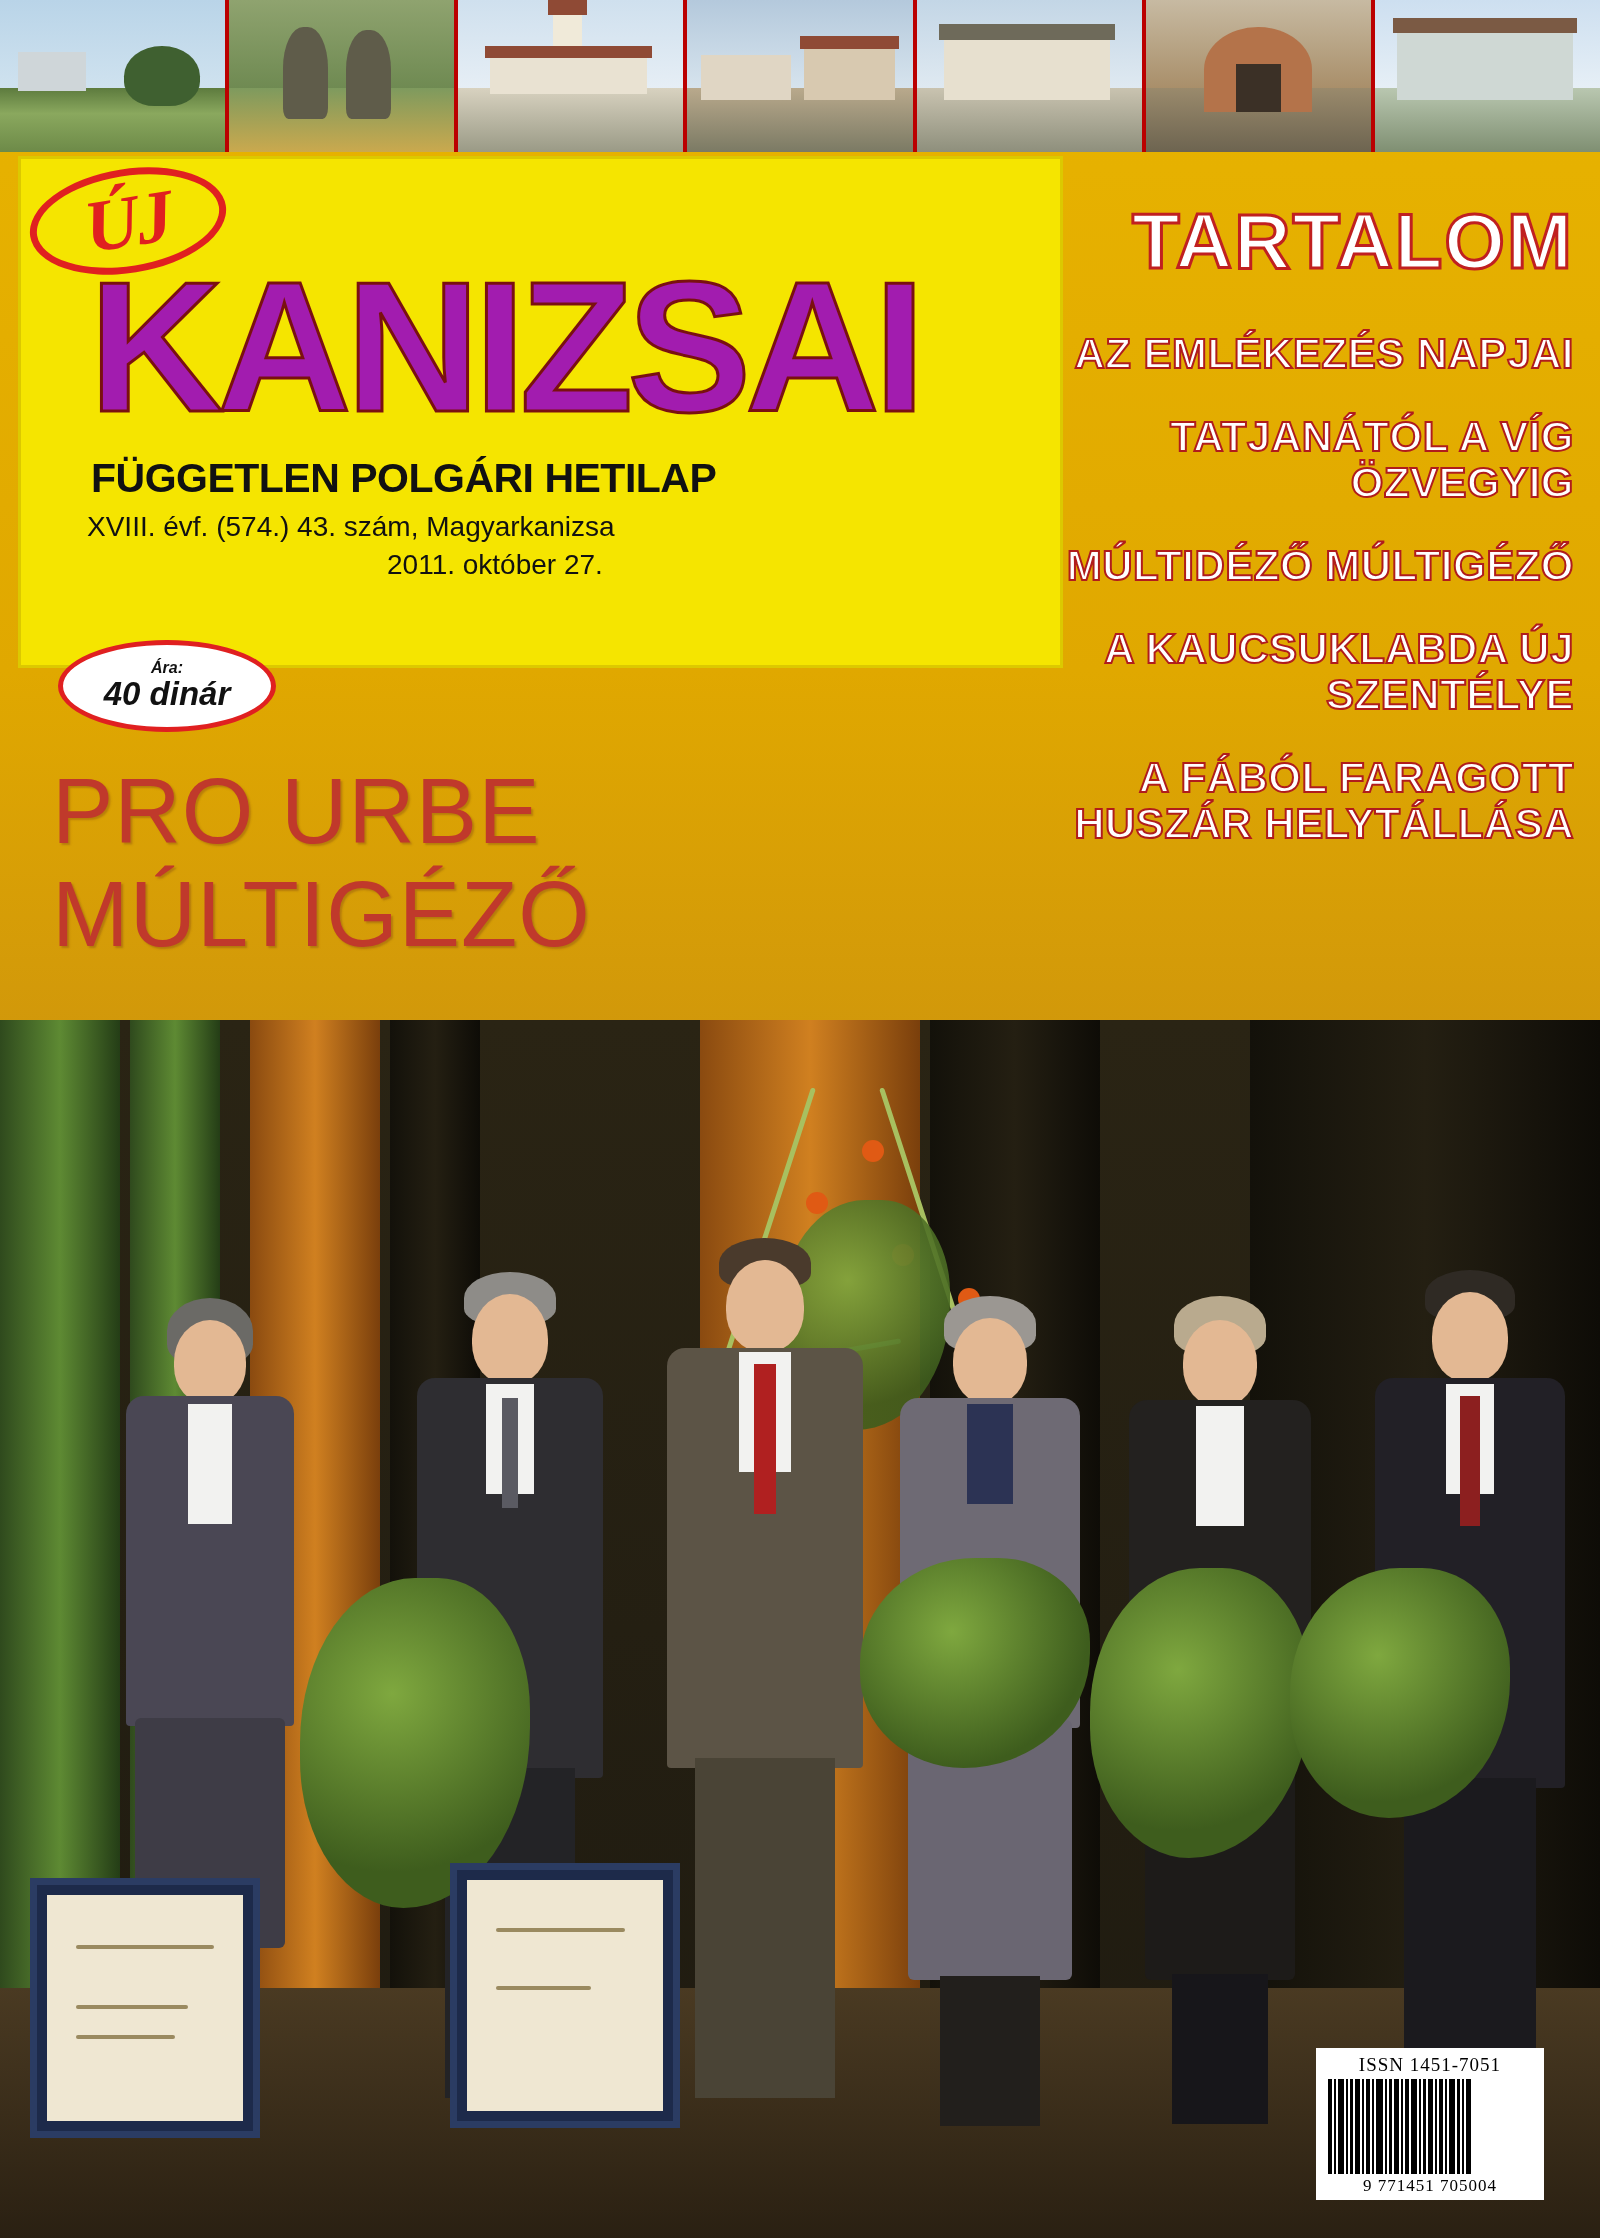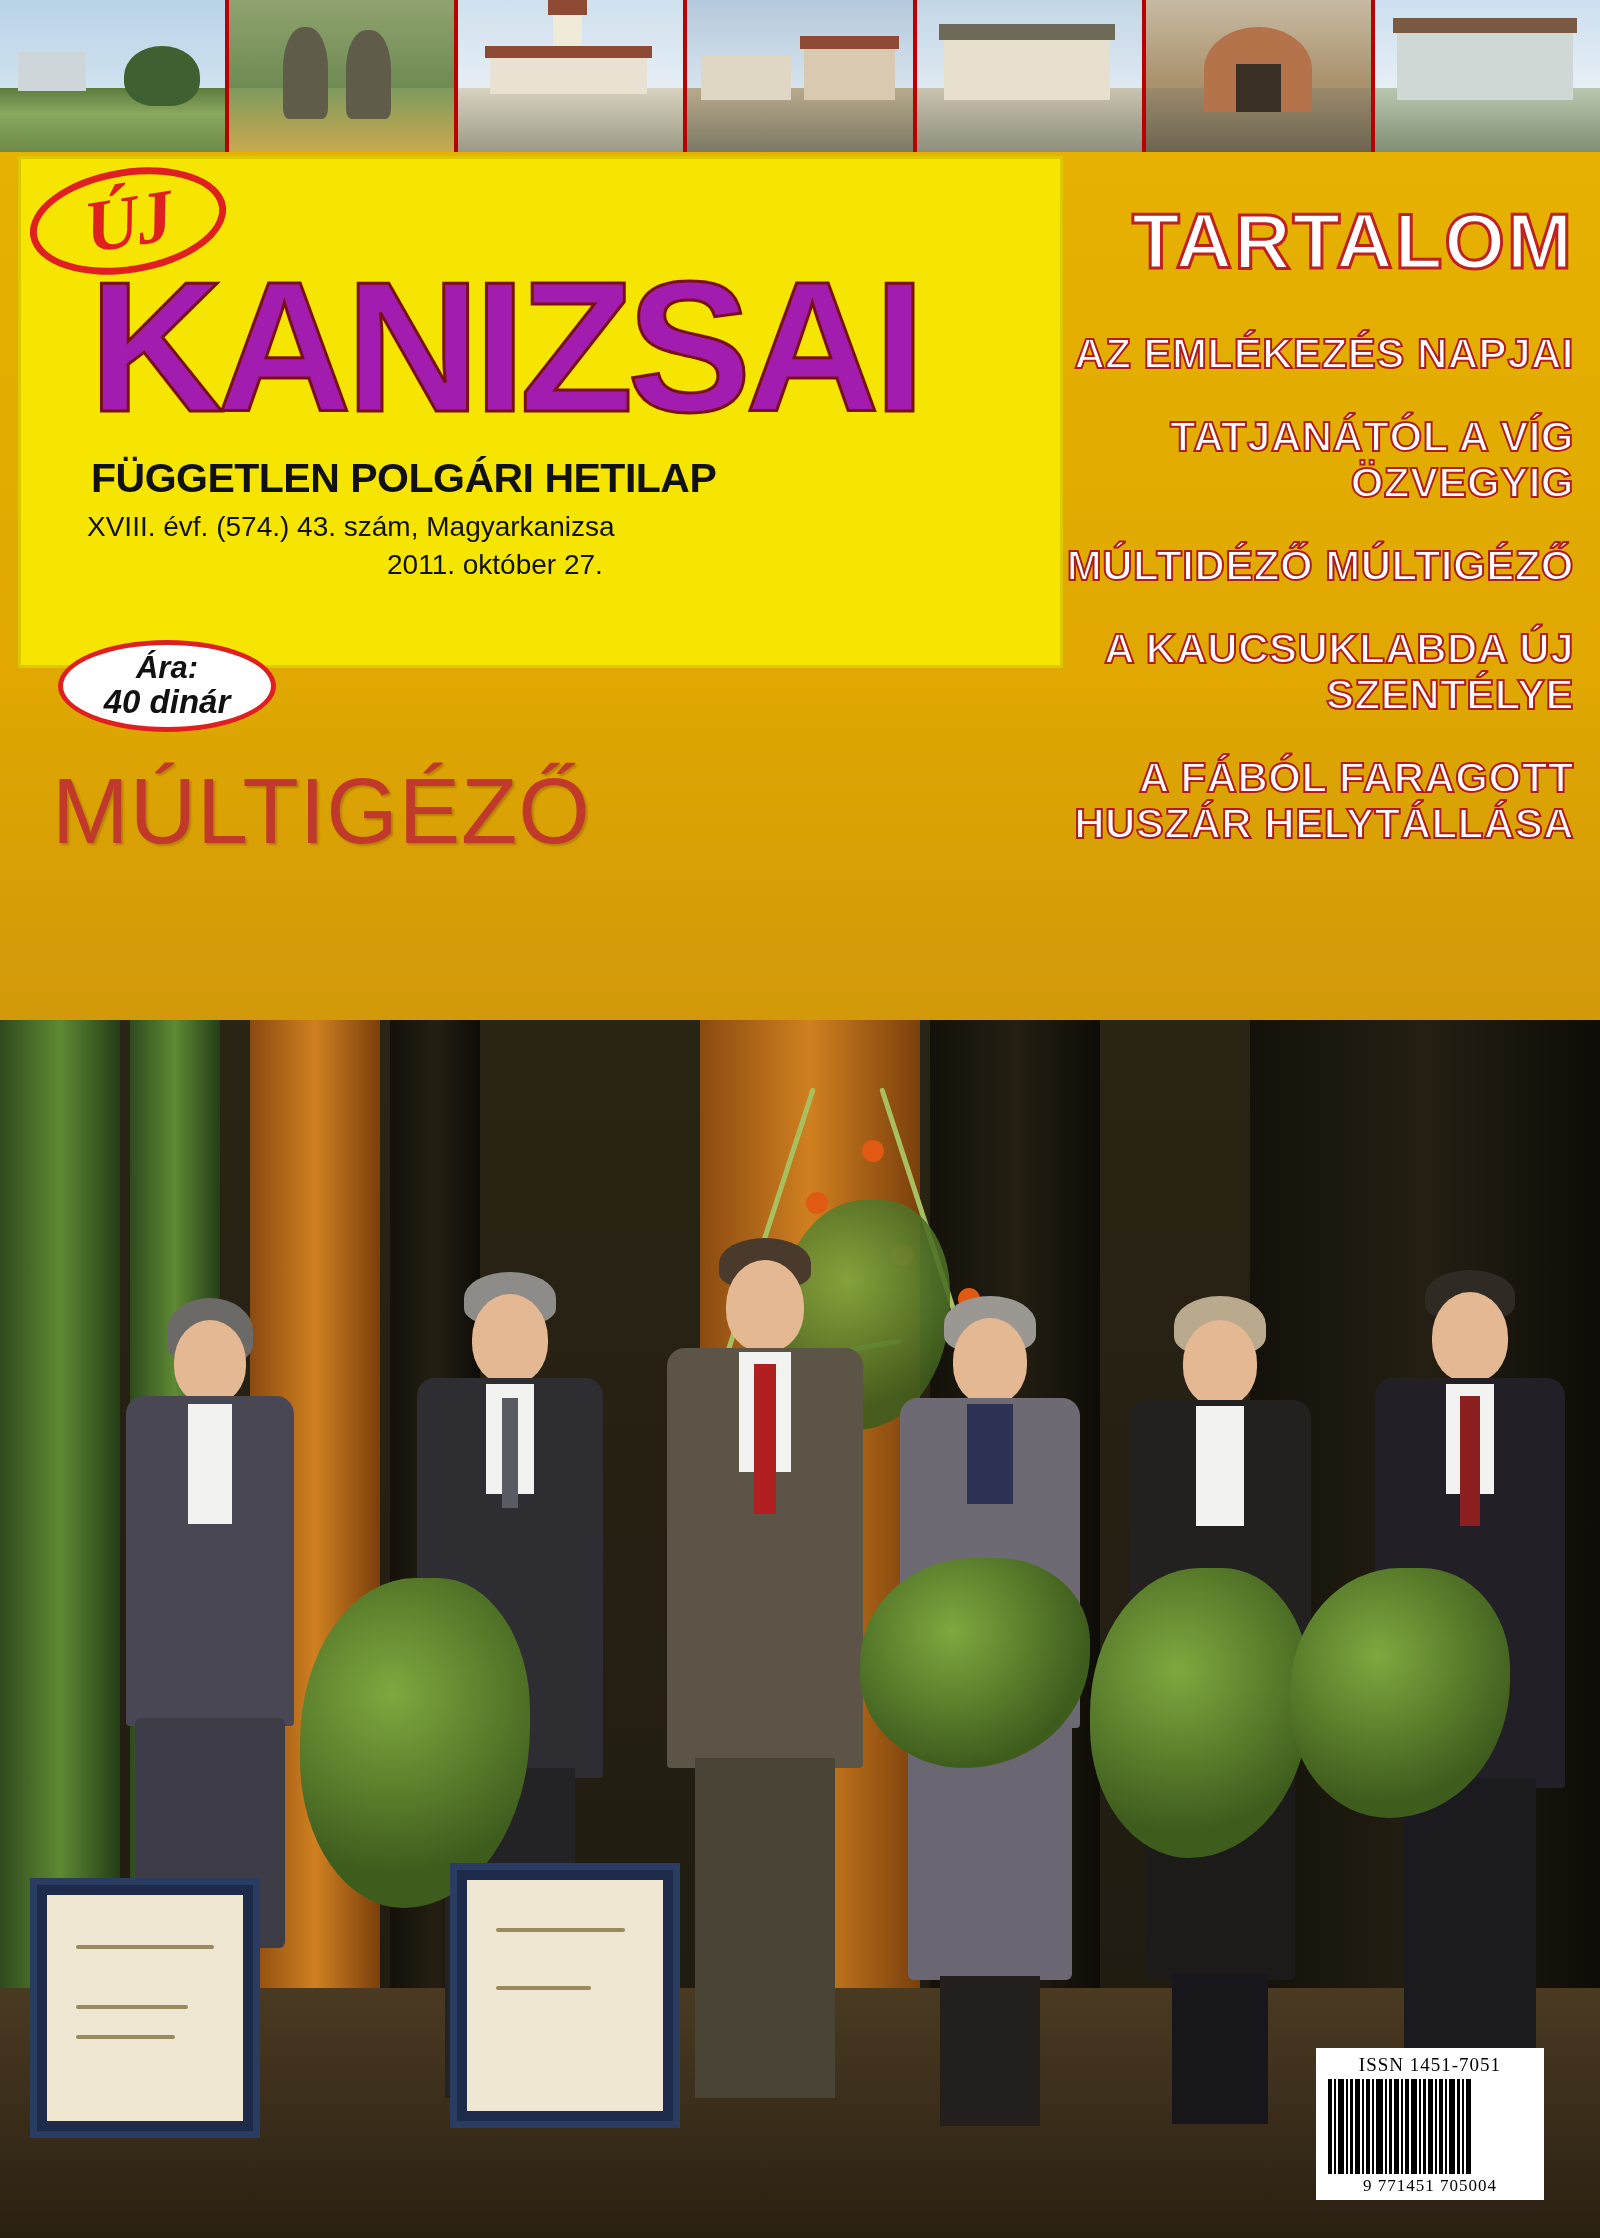--- a/index.html
+++ b/index.html
@@ -156,21 +156,21 @@
     border: 5px solid #e02020;
     border-radius: 50%;
     z-index: 8;
     display: flex;
     flex-direction: column;
     align-items: center;
     justify-content: center;
     line-height: 1.05;
   }
   .price-oval .lbl {
-    font-size: 31px;
+    font-size: 16px;
     font-weight: bold;
     font-style: italic;
     color: #111;
   }
   .price-oval .val {
     font-size: 33px;
     font-weight: bold;
     font-style: italic;
     color: #111;
   }
@@ -426,20 +426,21 @@
     <div class="issueline1">XVIII. évf. (574.) 43. szám, Magyarkanizsa</div>
     <div class="issueline2">2011. október 27.</div>
   </div>
 
   <div class="price-oval">
     <div class="lbl">Ára:</div>
     <div class="val">40 dinár</div>
   </div>
 
   <div class="headline">
+    <div>PRO URBE</div>
     <div>MÚLTIGÉZŐ</div>
   </div>
 
   <div class="contents">
     <div class="title">TARTALOM</div>
     <div class="item">AZ EMLÉKEZÉS NAPJAI</div>
     <div class="item">TATJANÁTÓL A VÍG ÖZVEGYIG</div>
     <div class="item">MÚLTIDÉZŐ MÚLTIGÉZŐ</div>
     <div class="item">A KAUCSUKLABDA ÚJ SZENTÉLYE</div>
     <div class="item">A FÁBÓL FARAGOTT HUSZÁR HELYTÁLLÁSA</div>

